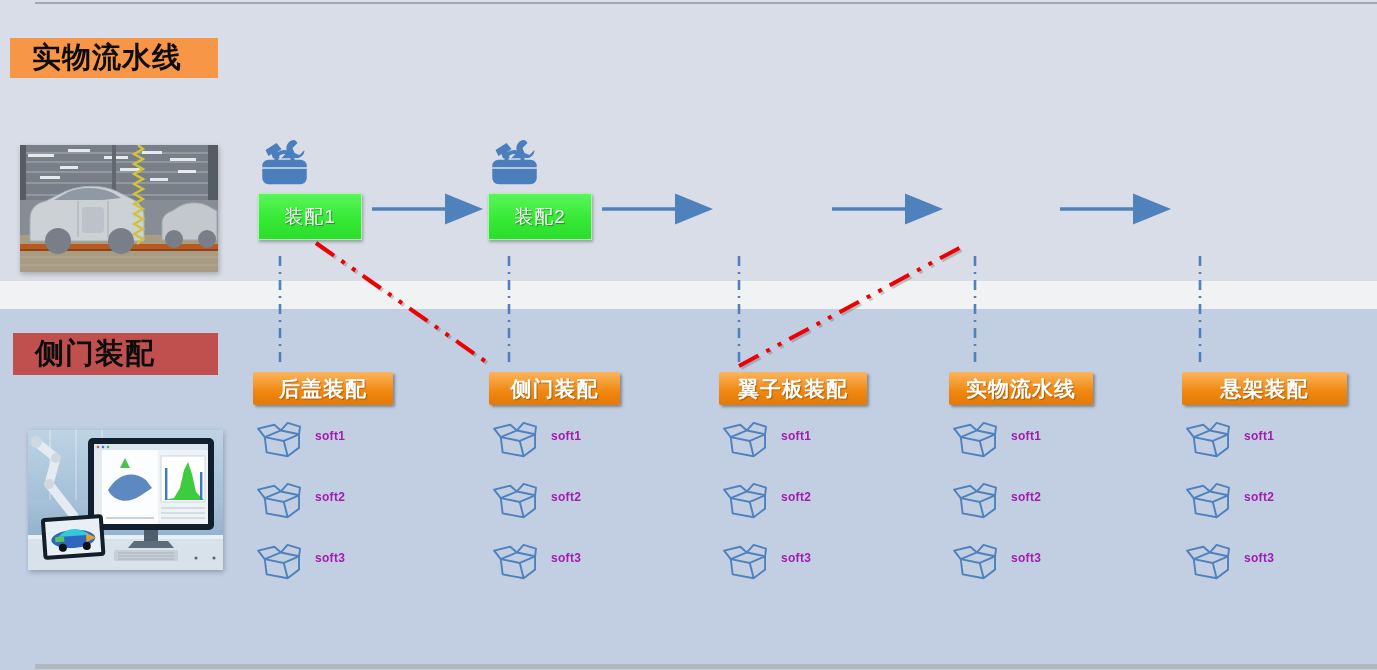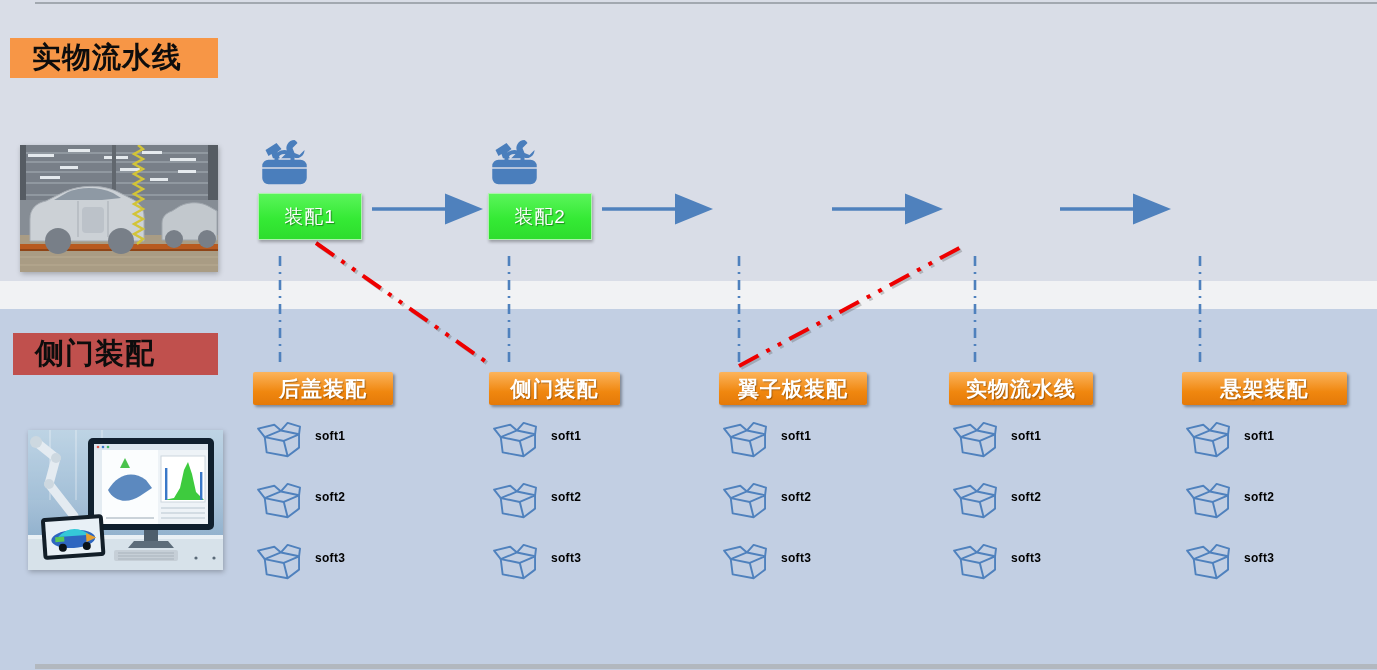--- a/index.html
+++ b/index.html
@@ -52,21 +52,21 @@
   .module-header{
     position:absolute;left:0;top:0;height:33px;box-sizing:border-box;
     display:flex;align-items:center;justify-content:center;
     background:linear-gradient(#fcb45c,#f0870f 60%,#e47908);
     border-radius:2px;box-shadow:2px 2px 3px rgba(0,0,0,.35);
     font-size:21px;font-weight:bold;color:#ffffff;text-shadow:1px 1px 1px rgba(0,0,0,.3);letter-spacing:1px;
   }
   .soft-item{position:absolute;left:0;width:200px;height:40px;}
   .soft-item .box-icon{position:absolute;left:4px;top:0;width:46px;height:40px;}
   .soft-label{
-    position:absolute;left:62px;top:9px;font-size:12px;font-weight:600;color:#000000;letter-spacing:.3px;
+    position:absolute;left:62px;top:9px;font-size:12px;font-weight:600;color:#a21caf;letter-spacing:.3px;
   }
 </style>
 </head>
 <body>
 
 <div class="slide">
 
   <div class="bg-upper"></div>
   <div class="band-white"></div>
   <div class="bg-lower"></div>

